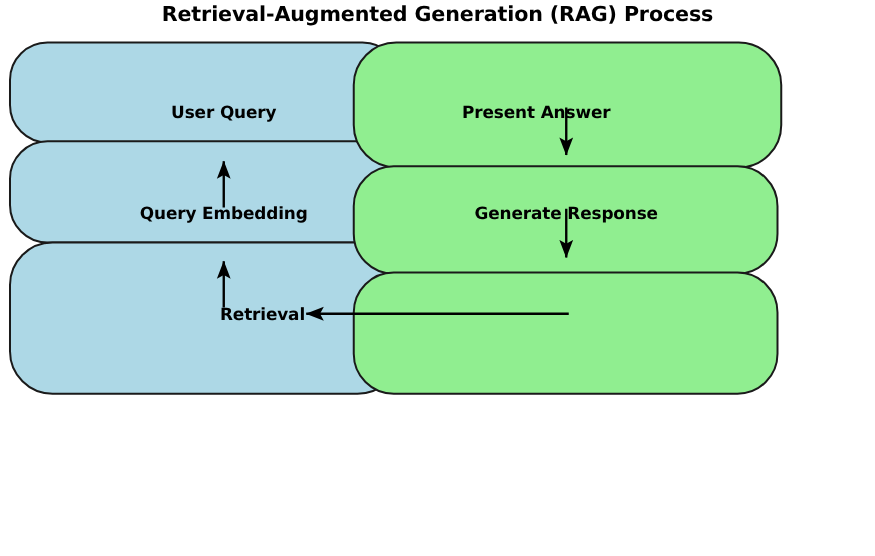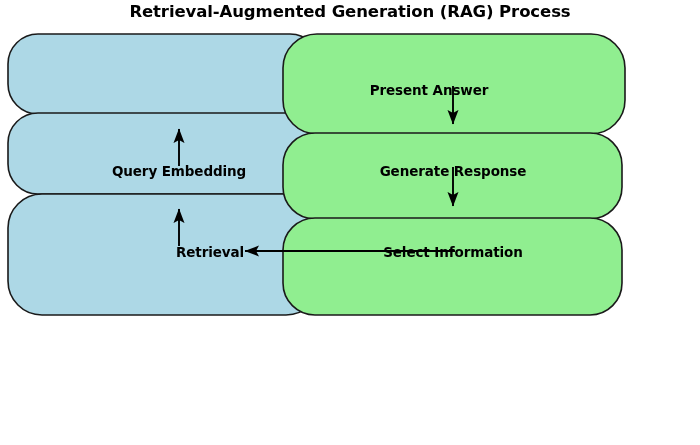--- a/index.html
+++ b/index.html
@@ -79,24 +79,24 @@
       <line x1="179" y1="166" x2="179" y2="129" stroke="#000000" stroke-width="1.9" marker-end="url(#arrowhead)"></line>
 
       <line x1="453" y1="86" x2="453" y2="124" stroke="#000000" stroke-width="1.9" marker-end="url(#arrowhead)"></line>
 
       <line x1="453" y1="167" x2="453" y2="206" stroke="#000000" stroke-width="1.9" marker-end="url(#arrowhead)"></line>
 
       <line x1="455" y1="251" x2="245" y2="251" stroke="#000000" stroke-width="1.9" marker-end="url(#arrowhead)"></line>
     </g>
   </svg>
 
+  <div class="node-label" style="left:179px; top:90px;">User Query</div>
 
   <div class="node-label" style="left:179px; top:171px;">Query Embedding</div>
 
   <div class="node-label" style="left:179px; top:252px;margin-left:31px;">Retrieval</div>
 
   <div class="node-label" style="left:429px; top:90px;">Present Answer</div>
 
   <div class="node-label" style="left:453px; top:171px;">Generate Response</div>
 
-  <div class="node-label" style="left:453px; top:252px;">Select Information</div>
 
 </div>
 
 </body></html>

